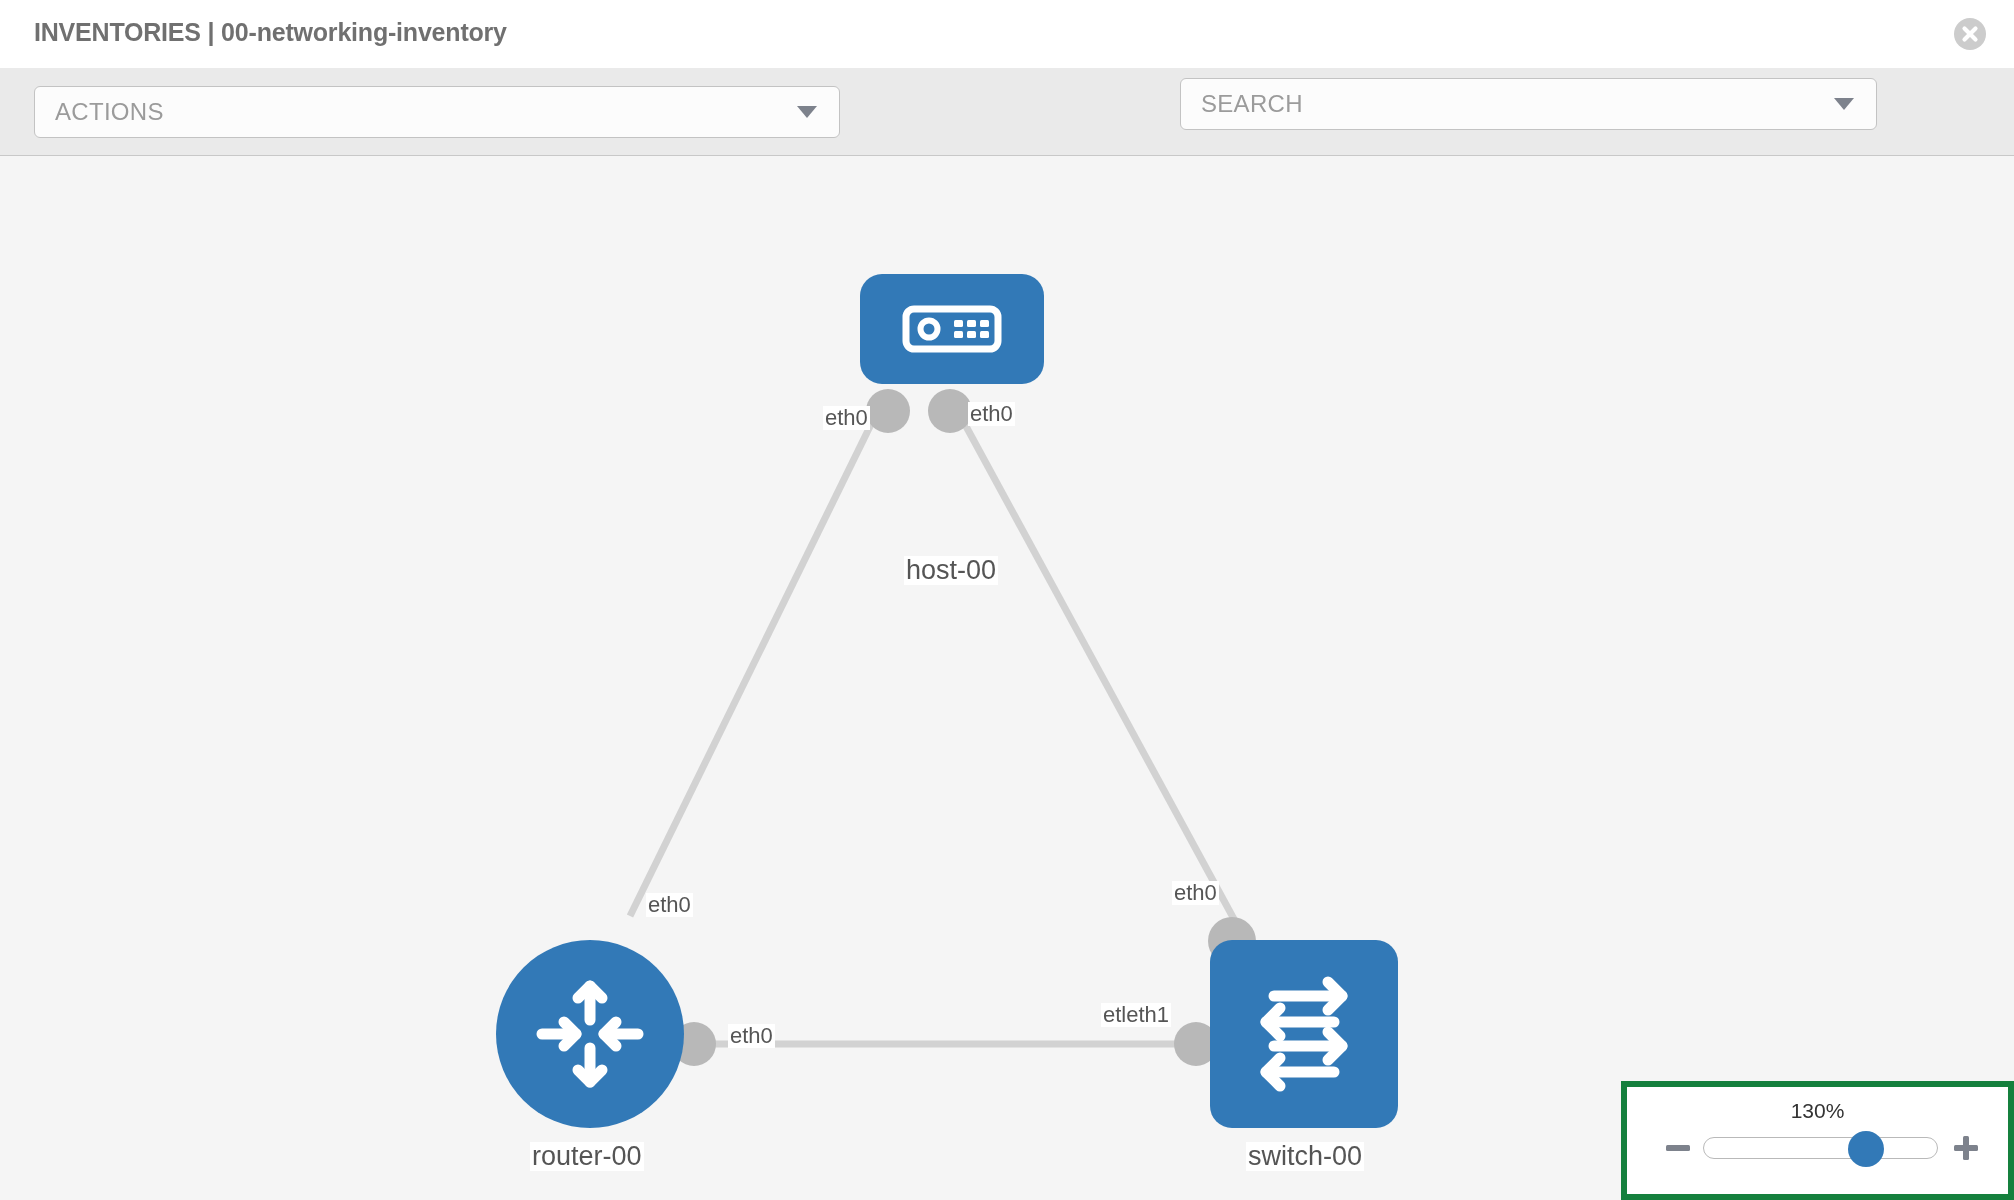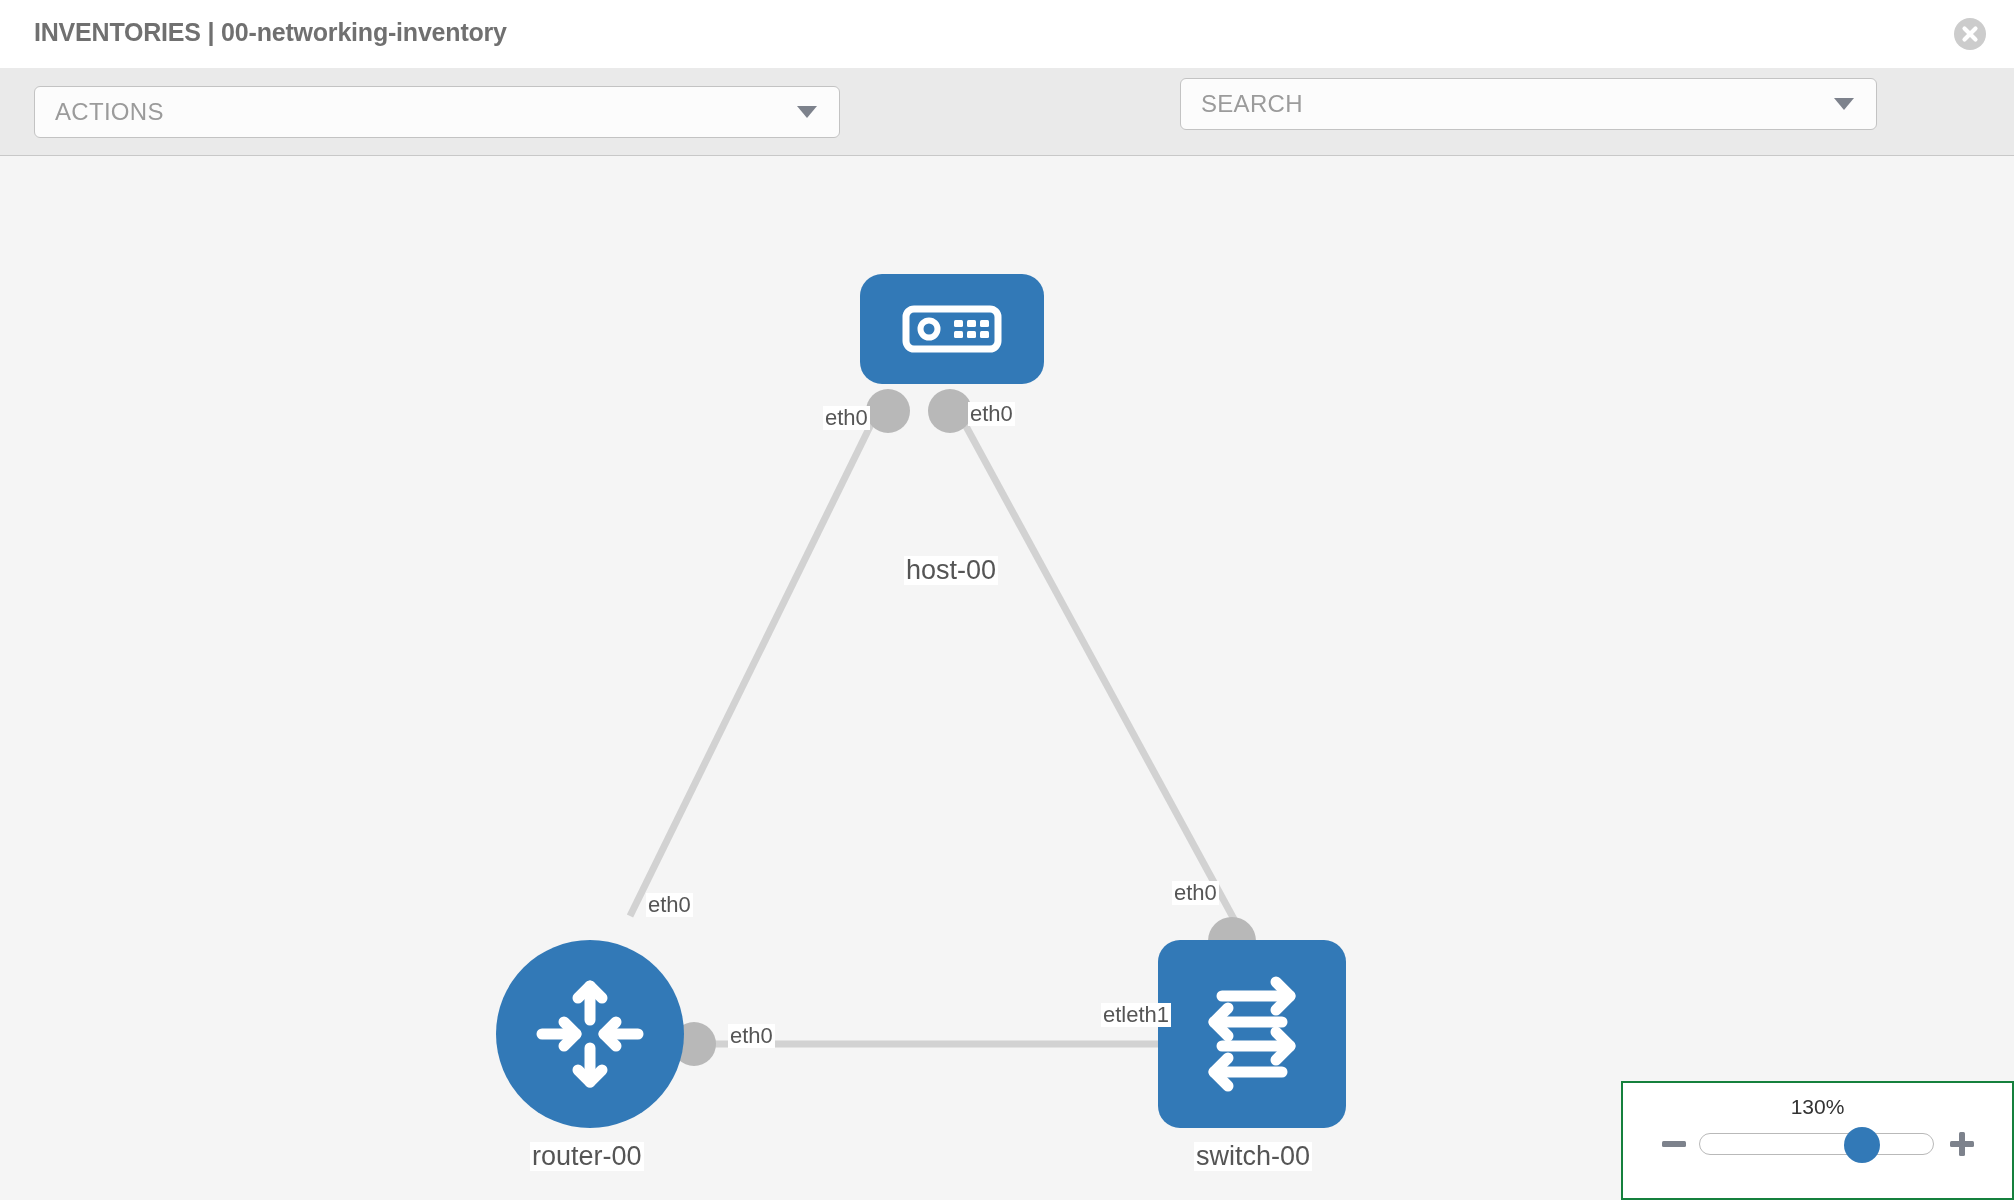--- a/index.html
+++ b/index.html
@@ -104,21 +104,21 @@
     white-space: nowrap;
     line-height: 1.1;
     padding: 0 2px;
   }
 
   
   .zoom-panel {
     position: absolute; left: 1621px; top: 1081px;
     width: 393px; height: 119px;
     background: #ffffff;
-    border: 2px solid #15803d;
+    border: 6px solid #15803d;
   }
   .zoom-value {
     position: absolute; top: 12px; left: 0; width: 100%;
     text-align: center; font-size: 21px; color: #333333;
   }
   .zoom-minus, .zoom-plus {
     position: absolute; top: 46px;
     width: 30px; height: 30px; cursor: pointer;
   }
   .zoom-minus { left: 36px; }
@@ -242,21 +242,21 @@
             <path d="M34 48 L46 60 L34 72"></path>
 
             <path d="M108 60 H74"></path>
             <path d="M86 48 L74 60 L86 72"></path>
           </g>
         </svg>
       </div>
       <div class="node-label" style="left:34px; top:202px;">router-00</div>
     </div>
 
-    <div class="node" style="left:1158px; top:784px;">
+    <div class="node" style="left:1210px; top:784px;">
       <div class="node-shape-square" style="width:188px; height:188px;">
         <svg width="124" height="124" viewBox="0 0 124 124">
           <g stroke="#ffffff" stroke-width="11" stroke-linecap="round" stroke-linejoin="round" fill="none">
 
             <path d="M32 24 H100"></path>
             <path d="M86 10 L100 24 L86 38"></path>
 
             <path d="M92 50 H24"></path>
             <path d="M38 36 L24 50 L38 64"></path>
 

